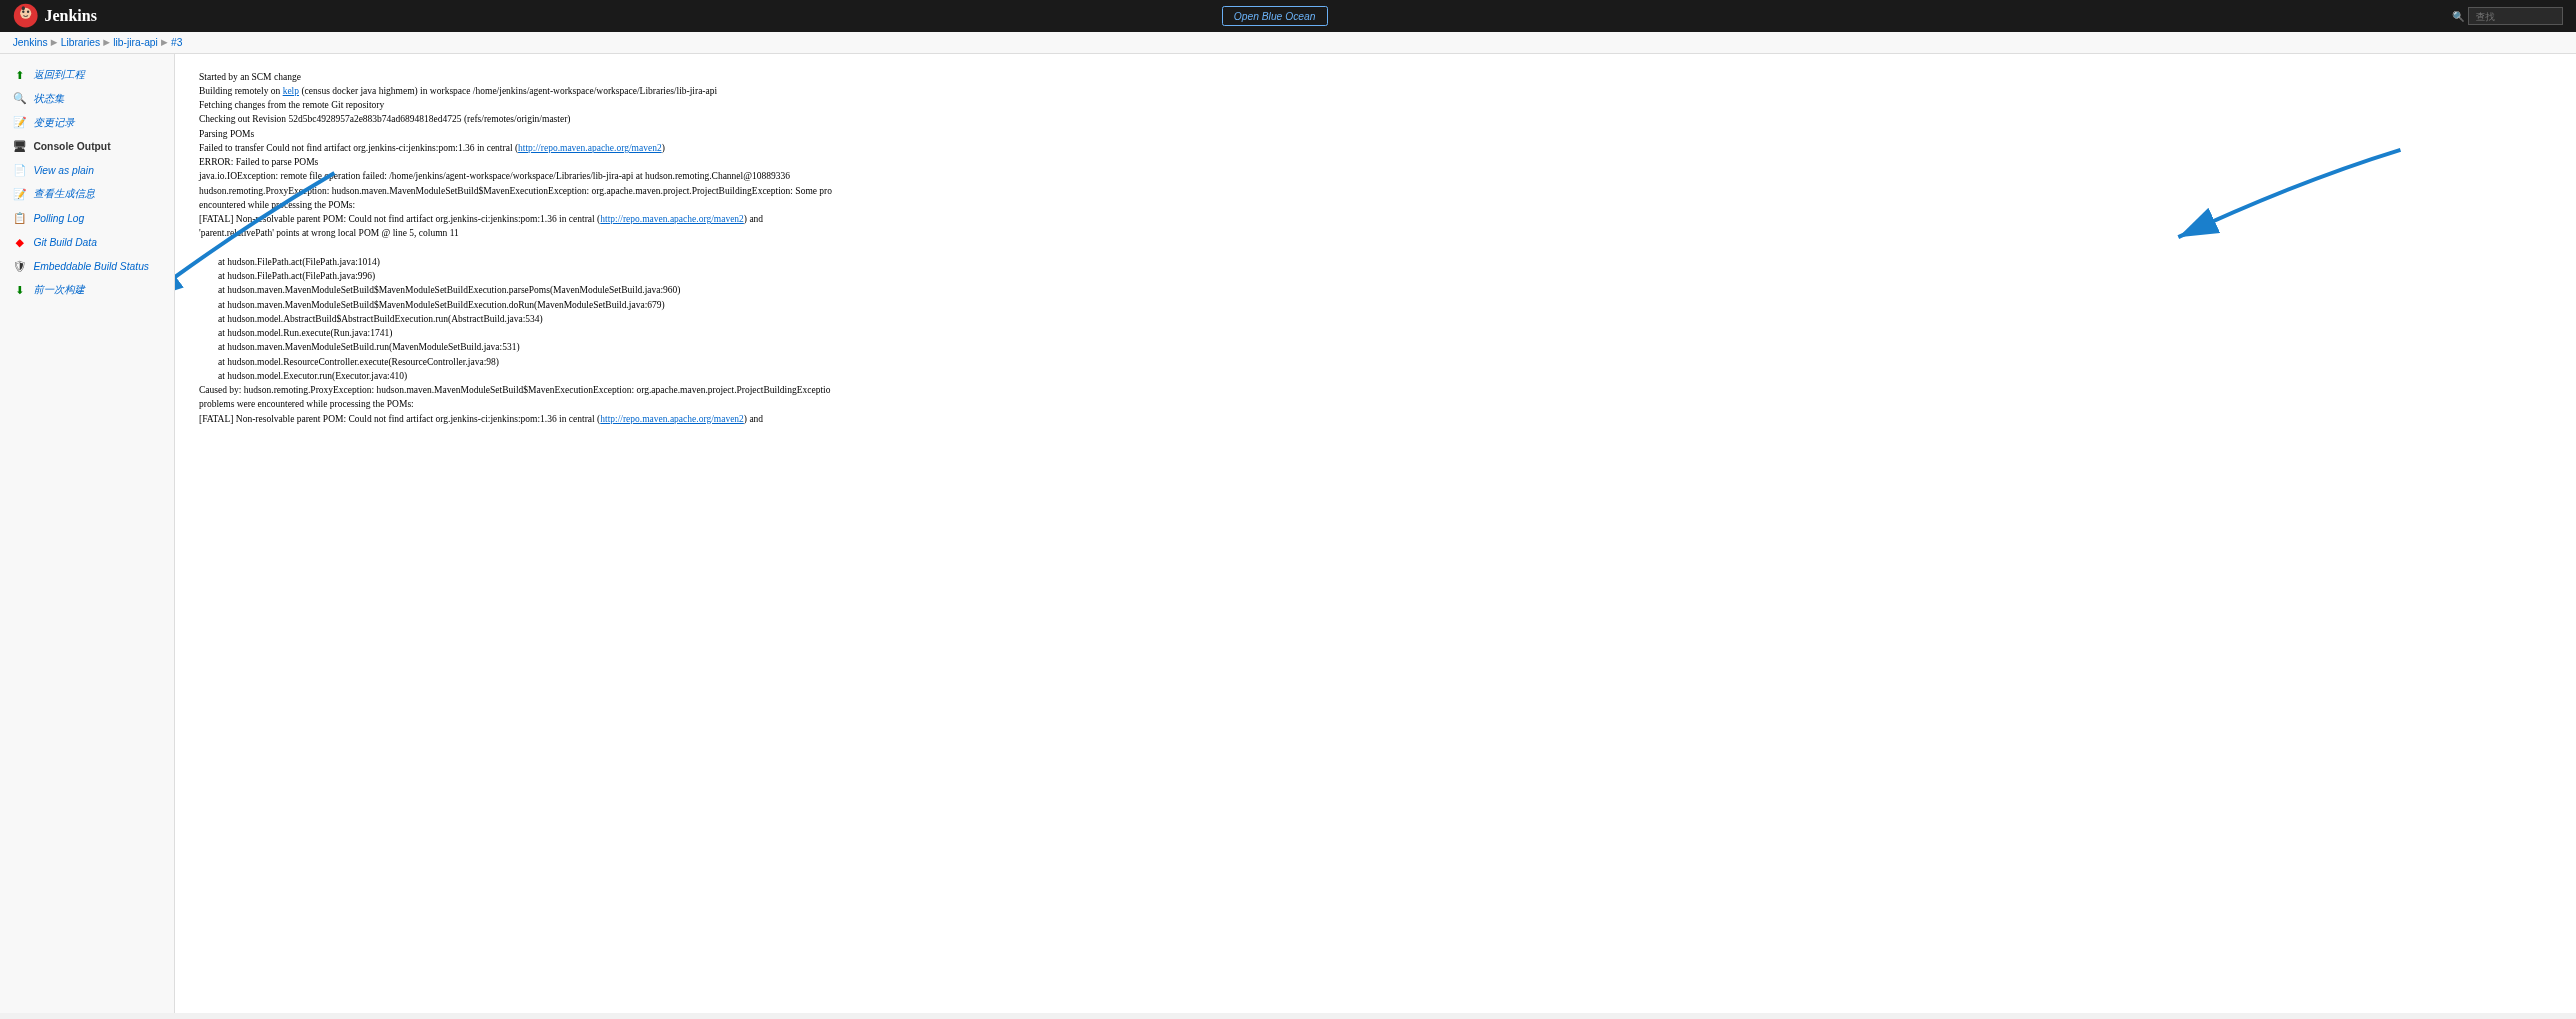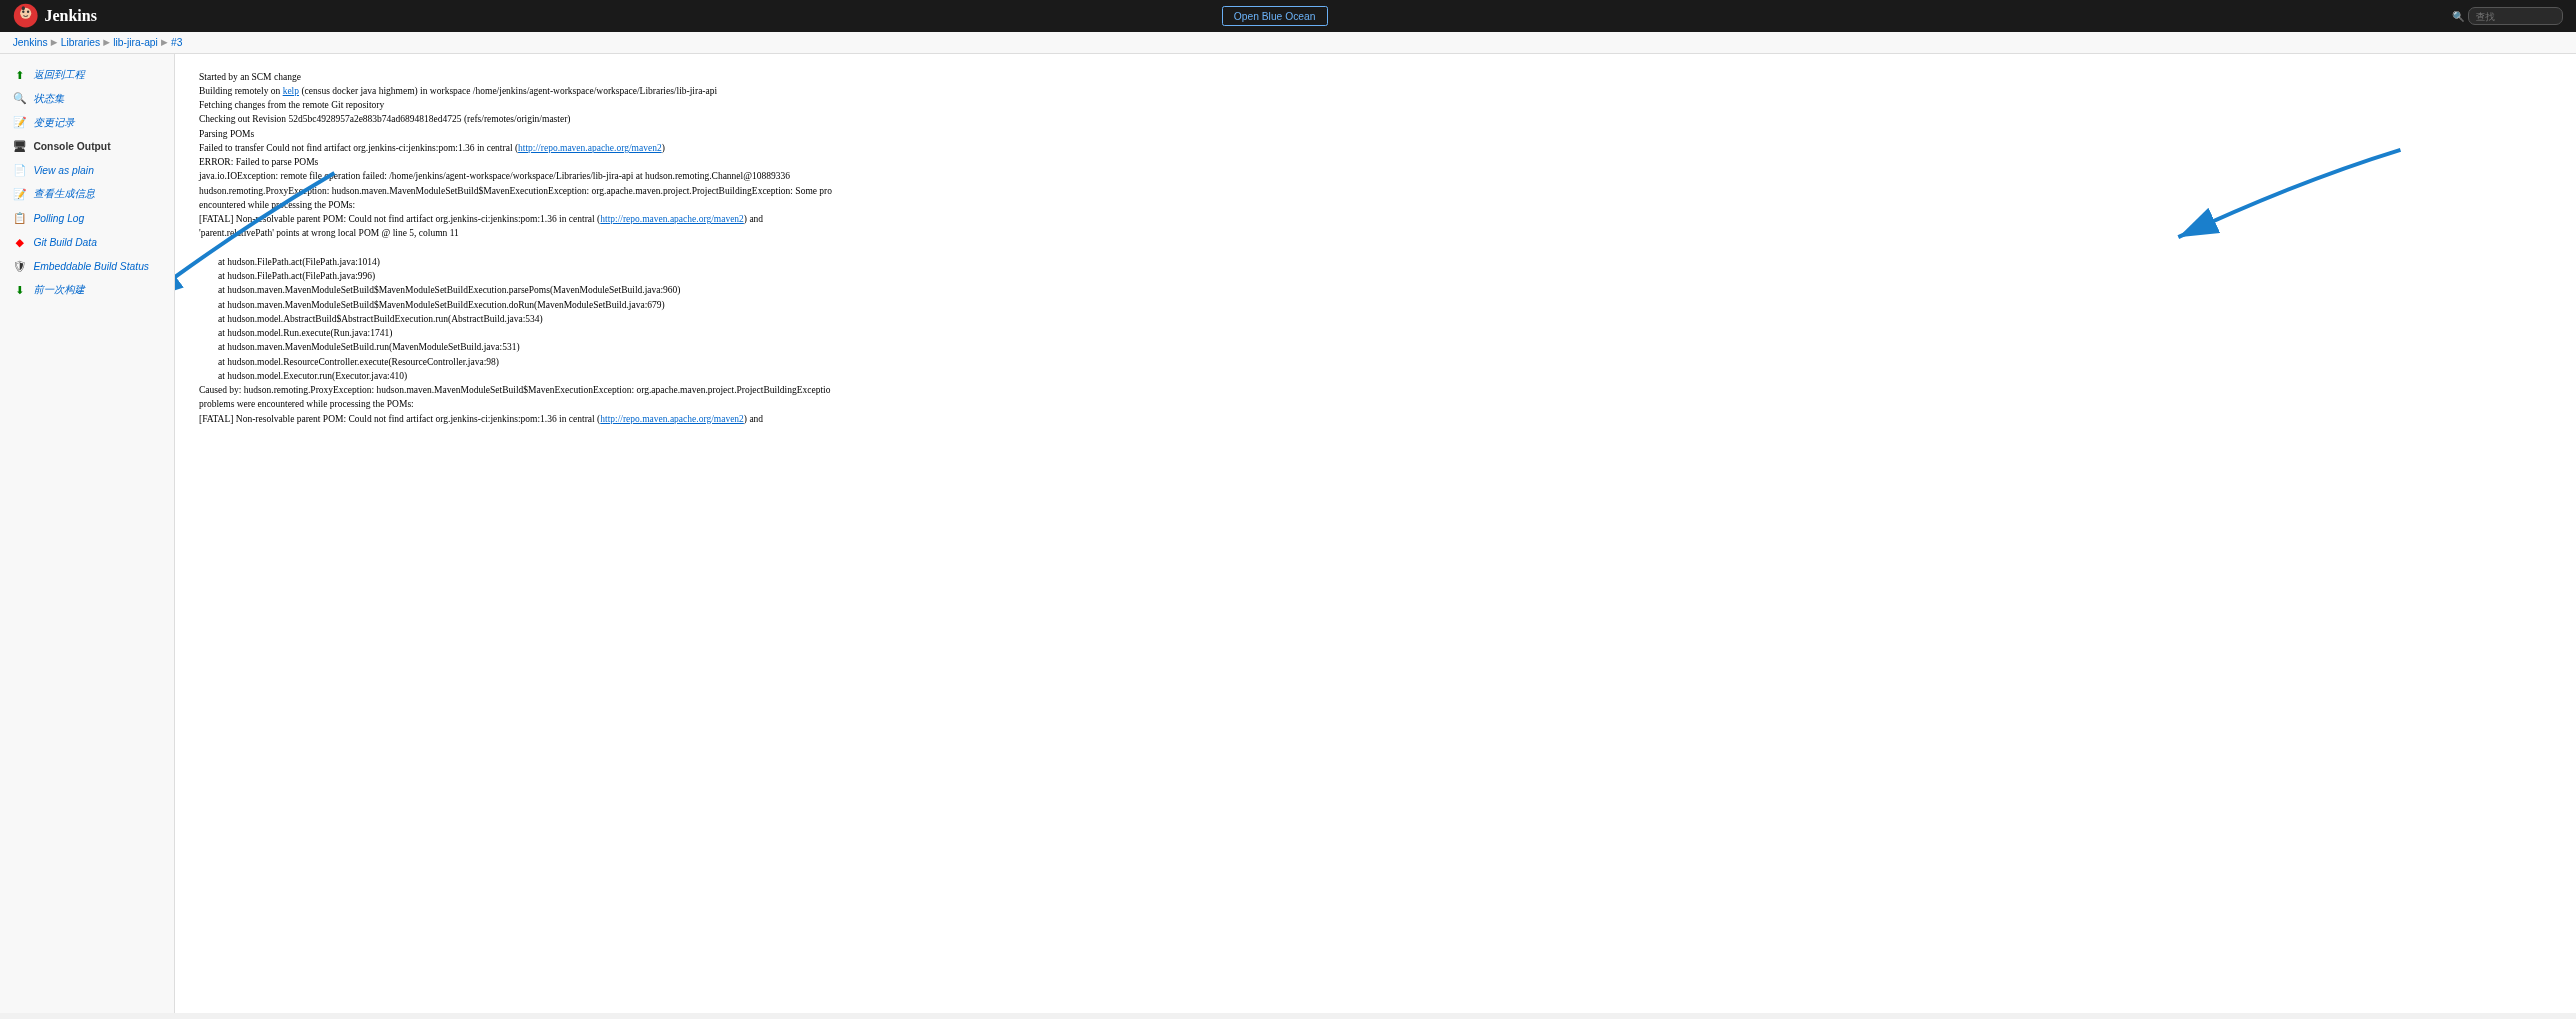--- a/index.html
+++ b/index.html
@@ -26,27 +26,28 @@
       font-family: Georgia, serif;
     }
     #open-blue-ocean-btn {
       background: transparent;
       border: 1.2px solid #6ab0f5;
       color: #6ab0f5;
       padding: 3.2px 11px;
       border-radius: 2.4px;
       cursor: pointer;
       font-size: 10.3px;
+      font-style: italic;
     }
     #search-box {
       background: #2a2a2a;
       border: 0.8px solid #555;
       color: #ccc;
       padding: 2.4px 6.4px;
-      border-radius: 7px;
+      border-radius: 0;
       font-size: 9.5px;
       width: 95px;
     }
 
     
     #breadcrumb {
       background: #f8f8f8;
       border-bottom: 0.8px solid #ddd;
       padding: 4.8px 12.7px;
       font-size: 10.3px;

